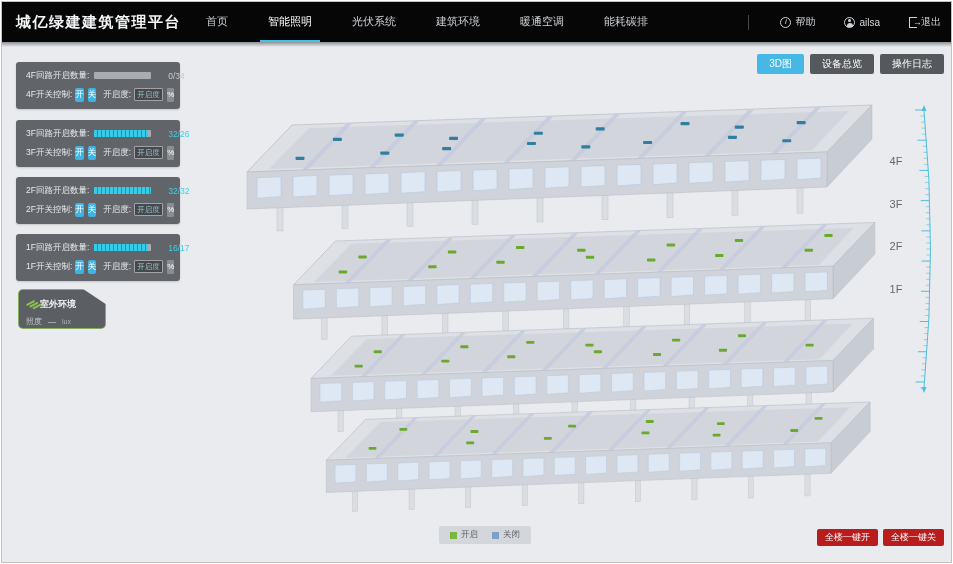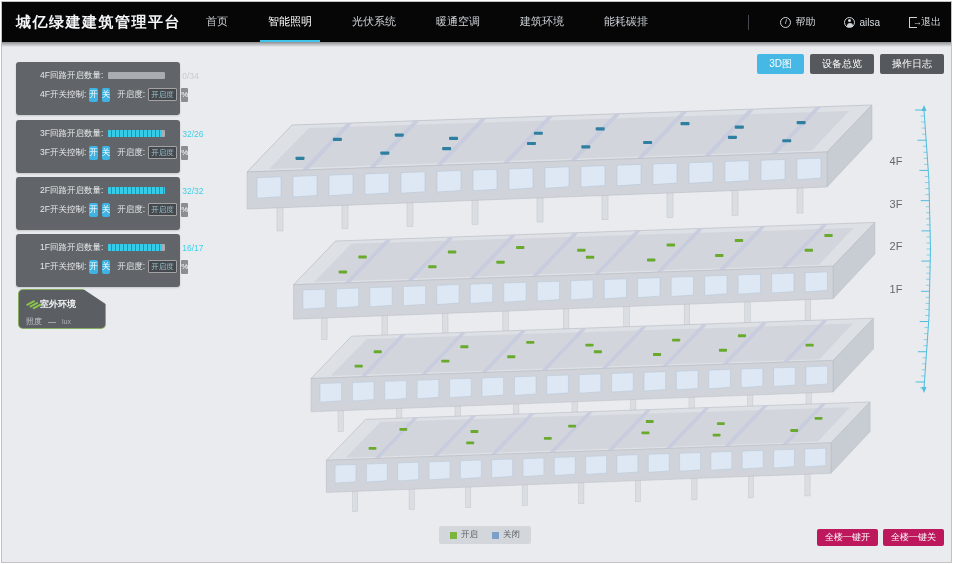--- a/index.html
+++ b/index.html
@@ -22,21 +22,21 @@
   .logout-icon { position:relative; width:8px; height:11px; border:1px solid #cfd3d6; border-right:none; display:inline-block; }
   .logout-icon::after { content:"→"; position:absolute; right:-5px; top:-1px; font-size:9px; color:#cfd3d6; }
   .nav-shadow { position:absolute; top:40px; left:0; right:0; height:5px; background:linear-gradient(rgba(30,33,36,.45),rgba(30,33,36,0)); z-index:5; }
 
   
   .toolbar { position:absolute; top:52px; right:7px; display:flex; gap:6px; z-index:20; }
   .tbtn { height:20px; padding:0 12px; font-size:10px; color:#fff; border:none; border-radius:2px; background:#55595d; cursor:pointer; }
   .tbtn.primary { background:#45b8e6; }
 
   
-  .fpanel { position:absolute; left:14px; width:164px; height:53px; background:rgba(86,90,95,.93); border-radius:3px; padding:6px 7px 5px 24px; color:#e7e9eb; z-index:20; box-shadow:0 1px 2px rgba(0,0,0,.15); }
+  .fpanel { position:absolute; left:14px; width:164px; height:47px; background:rgba(86,90,95,.93); border-radius:3px; padding:6px 7px 5px 10px; color:#e7e9eb; z-index:20; box-shadow:0 1px 2px rgba(0,0,0,.15); }
   .frow { display:flex; align-items:center; height:15px; gap:3px; font-size:8.5px; white-space:nowrap; }
   .frow + .frow { margin-top:4px; }
   .flab { color:#e8eaec; }
   .fbar { flex:none; width:57px; height:7px; margin-left:2px; background:#a9adb2; border-radius:1px; overflow:hidden; }
   .fbar .fill { display:block; height:100%; background:repeating-linear-gradient(90deg,#38cbe8 0,#38cbe8 3px,#1f94ba 3px,#1f94ba 4px); }
   .fcount { margin-left:14px; min-width:23px; text-align:left; color:#3fd0e8; font-size:8.5px; }
   .fcount.dim { color:#c7cbce; }
   .sbtn { width:16px; height:14px; border:none; border-radius:2px; background:#3fb4e4; color:#fff; font-size:8.5px; line-height:13px; cursor:pointer; padding:0; }
   .sbtn + .sbtn { margin-left:1px; }
   .olab { margin-left:4px; }
@@ -59,35 +59,35 @@
   .scale-svg { position:absolute; left:906px; top:102px; z-index:12; }
   .flabelr { position:absolute; left:882px; width:24px; text-align:center; font-size:11px; color:#63686e; z-index:12; cursor:pointer; }
 
   
   .legend { position:absolute; left:437px; bottom:18px; height:18px; background:#d3d6da; border-radius:2px; display:flex; align-items:center; gap:14px; padding:0 11px; font-size:8.5px; color:#5a5e62; z-index:20; }
   .litem { display:flex; align-items:center; gap:4px; }
   .sw { width:7px; height:7px; display:inline-block; }
 
   
   .bactions { position:absolute; right:7px; bottom:16px; display:flex; gap:5px; z-index:20; }
-  .babtn { height:17px; padding:0 8px; font-size:9px; color:#fff; background:#be185d; border:none; border-radius:2px; cursor:pointer; }
+  .babtn { height:17px; padding:0 8px; font-size:9px; color:#fff; background:#b91c1c; border:none; border-radius:2px; cursor:pointer; }
 </style>
 </head>
 <body>
 
 <div class="app">
 
   <header class="topnav">
     <div class="brand">城亿绿建建筑管理平台</div>
     <nav class="nav">
       <div class="nav-item">首页</div>
       <div class="nav-item active">智能照明</div>
       <div class="nav-item">光伏系统</div>
+      <div class="nav-item">建筑环境</div>
       <div class="nav-item">暖通空调</div>
-      <div class="nav-item">建筑环境</div>
       <div class="nav-item">能耗碳排</div>
     </nav>
     <div class="user-area">
       <span class="vdiv"></span>
       <span class="ua-item">
         <span class="cicon help-icon"></span>
         <span>帮助</span>
       </span>
       <span class="ua-item">
         <span class="cicon user-icon"></span>

